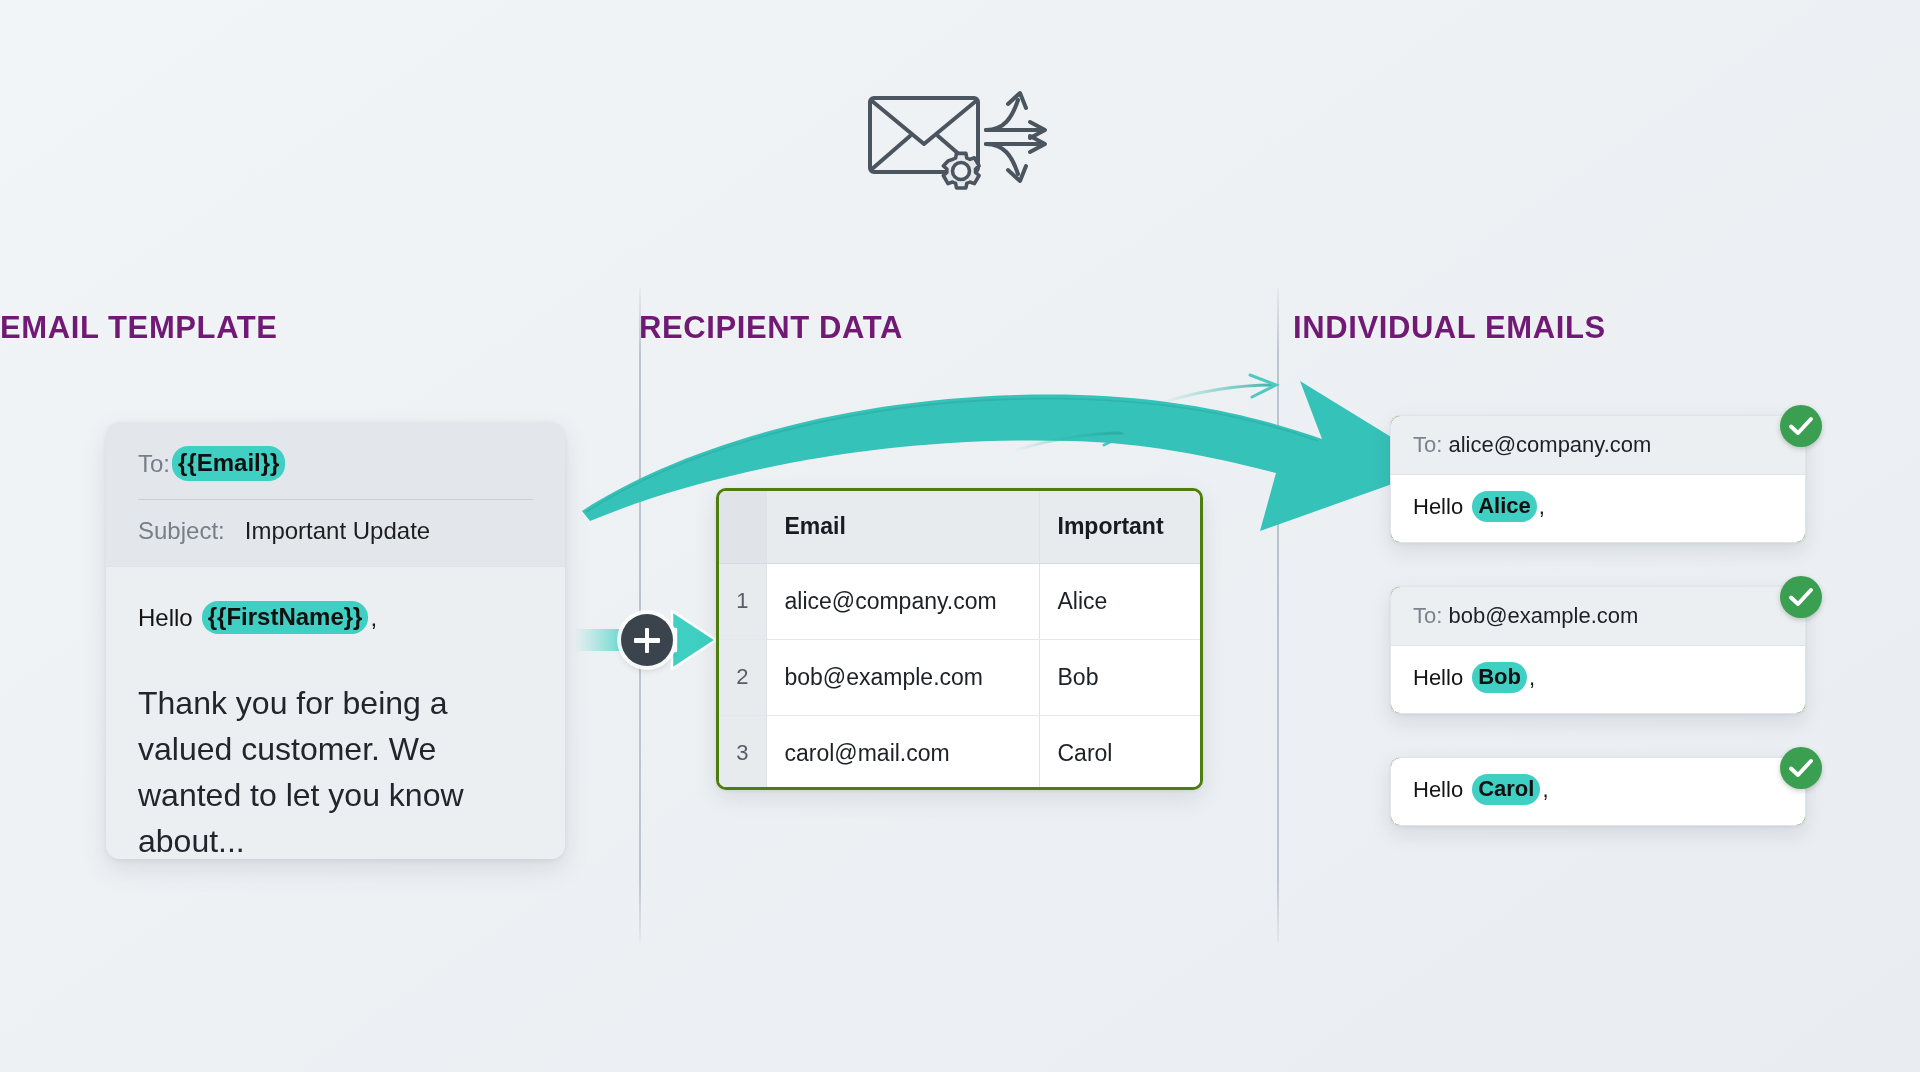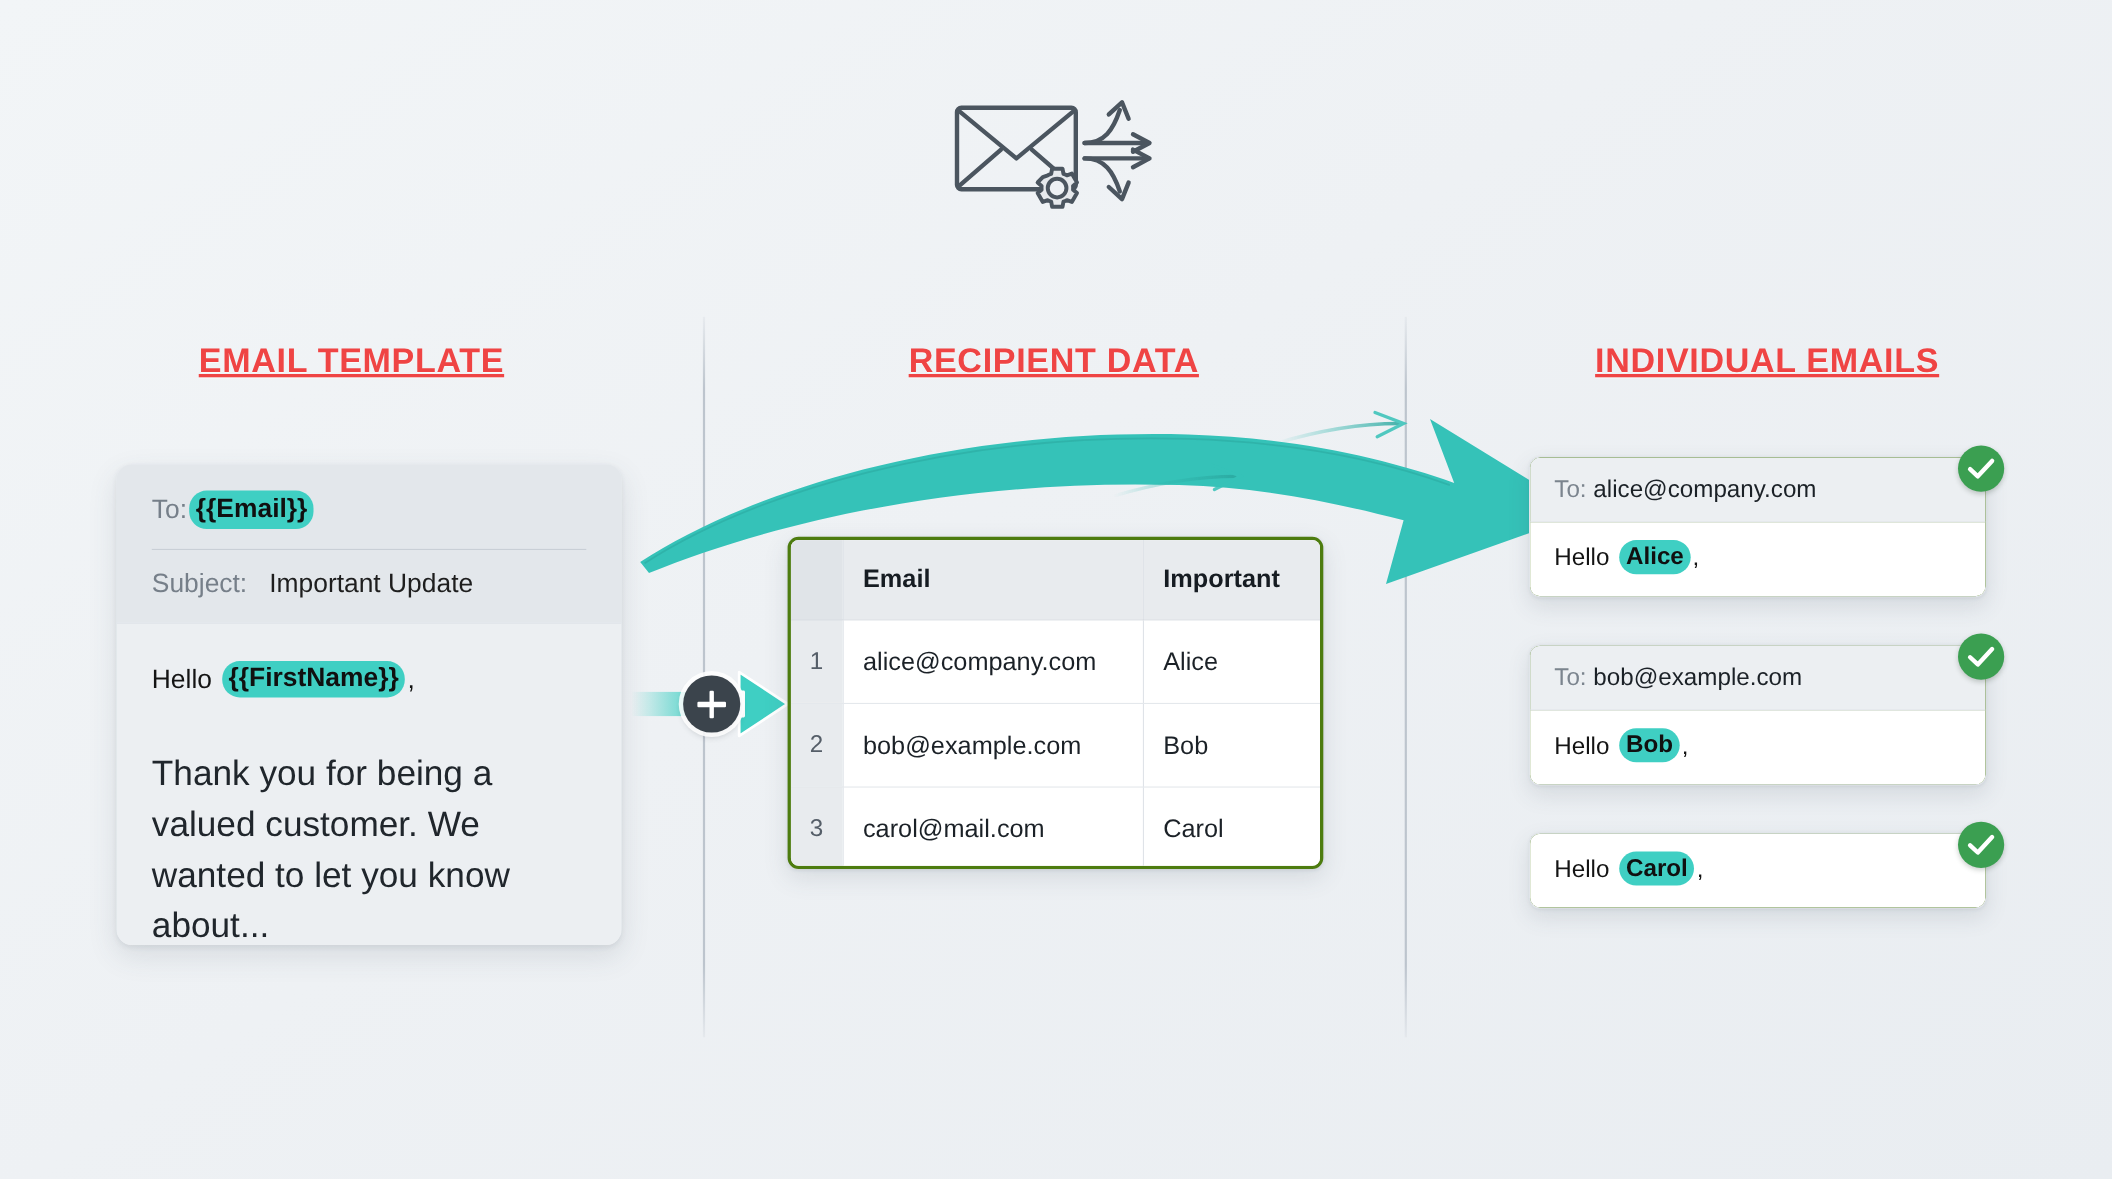--- a/index.html
+++ b/index.html
@@ -41,25 +41,24 @@
   .divider.d1 { left: 639px; }
   .divider.d2 { left: 1277px; }
 
   
   .col-title {
     position: absolute;
     top: 310px;
     font-size: 31px;
     font-weight: bold;
     letter-spacing: 0.6px;
-    color: #ef4444;
-    text-align: center;
+    color: #701a75;
+    text-align: left;
     white-space: nowrap;
     text-shadow: 0 1px 0 rgba(255,255,255,0.6);
-    text-decoration: underline;
   }
   .col-title.t1 { left: 0; width: 639px; }
   .col-title.t2 { left: 639px; width: 638px; }
   .col-title.t3 { left: 1277px; width: 643px; padding-left: 16px; }
 
   
   .template-card {
     position: absolute;
     left: 106px;
     top: 422px;

